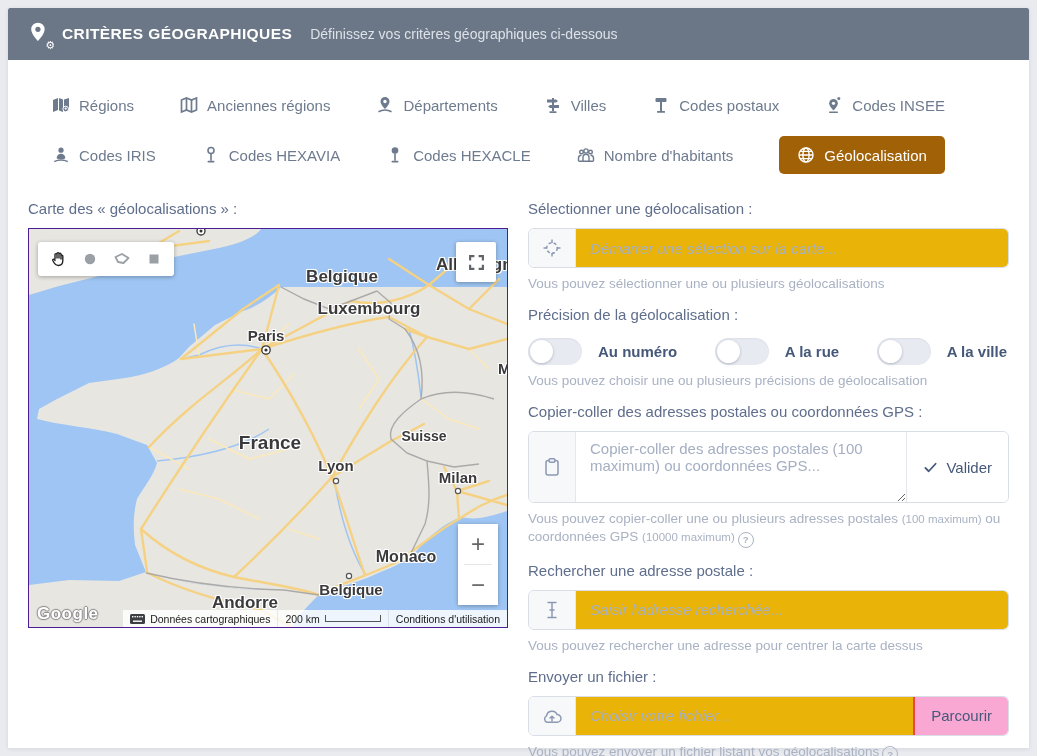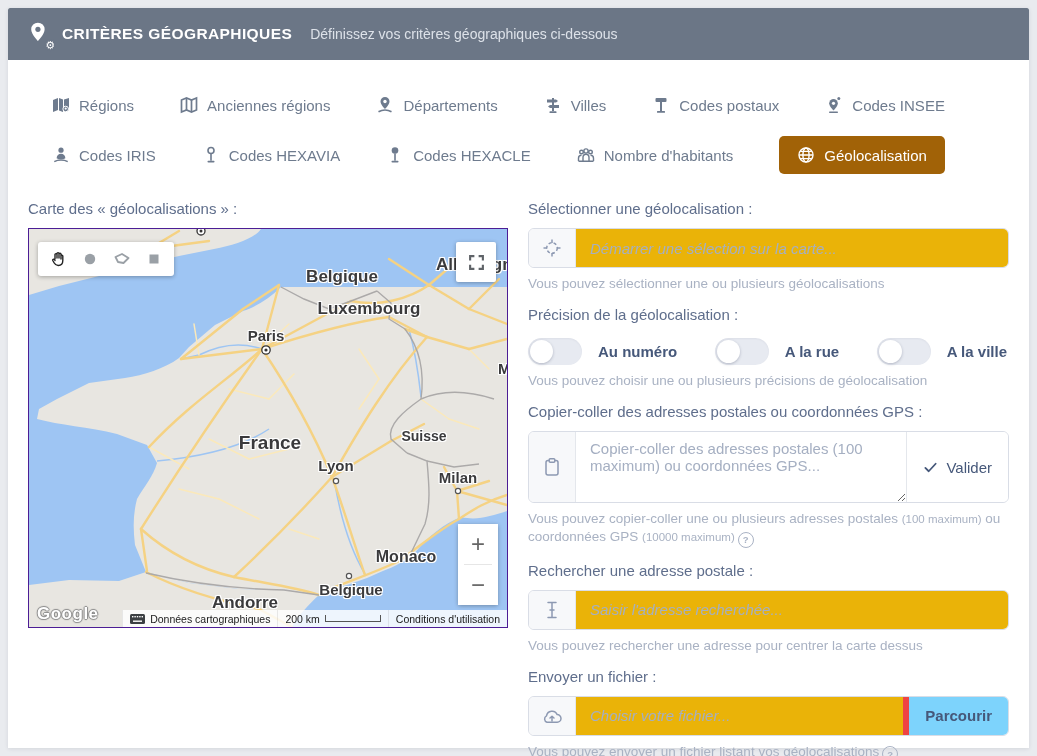--- a/index.html
+++ b/index.html
@@ -71,23 +71,23 @@
     padding:8px 14px;font-size:15px;color:#3e4f6b;background:#fff;
     font-family:"Liberation Sans", sans-serif;resize:both;
   }
   ::placeholder{color:#a5afc2;opacity:1;}
   .btn-validate{
     display:flex;align-items:center;gap:8px;padding:0 16px;background:#fff;
     border:none;border-left:1px solid #e4e7ec;color:#46587a;font-size:15px;
     cursor:pointer;font-family:"Liberation Sans", sans-serif;justify-content:flex-end;
   }
   .btn-browse{
-    display:flex;align-items:center;padding:0 16px;background:#7dd3fc;
-    border:none;border-left:6px solid #ef4444;color:#46587a;font-size:15px;
-    cursor:pointer;font-family:"Liberation Sans", sans-serif;font-weight:bold;
+    display:flex;align-items:center;padding:0 16px;background:#f9a8d4;
+    border:none;border-left:2px solid #ef4444;color:#46587a;font-size:15px;
+    cursor:pointer;font-family:"Liberation Sans", sans-serif;
   }
   .section{margin-top:14px;}
   .section.first{margin-top:0;}
   
   .toggles{display:flex;align-items:center;justify-content:space-between;margin:14px 2px 2px 0;font-weight:bold;}
   .tog-pair{display:flex;align-items:center;gap:16px;}
   .toggle{
     width:54px;height:27px;border-radius:14px;background:#e7eaf1;position:relative;
     cursor:pointer;flex:0 0 auto;box-shadow:inset 0 1px 2px rgba(30,40,70,.05);
   }

